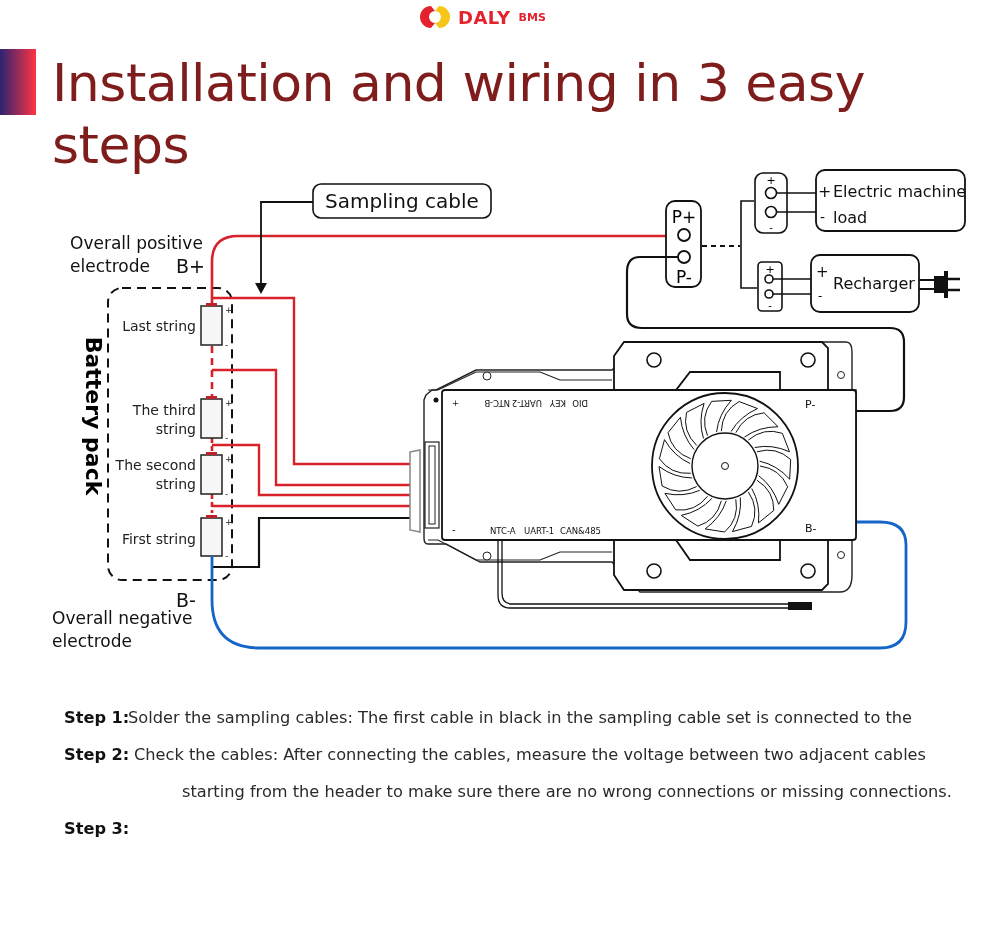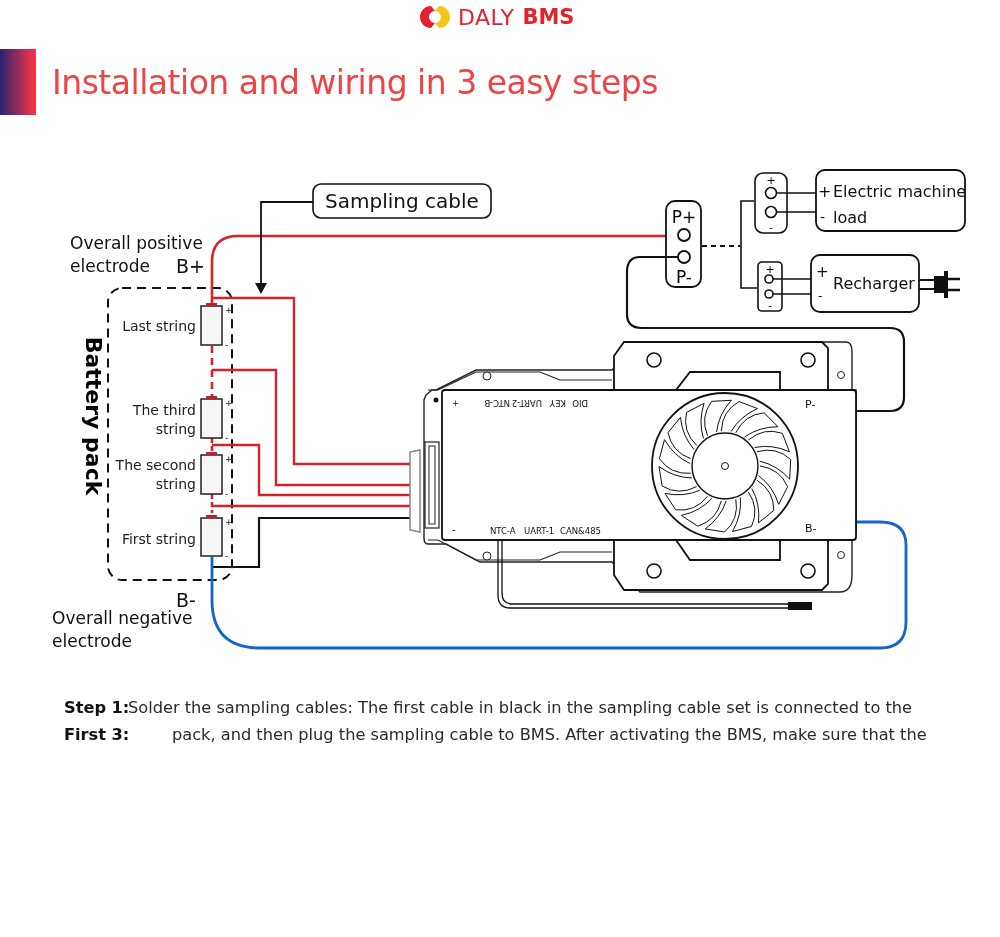--- a/index.html
+++ b/index.html
@@ -1,27 +1,27 @@
 <!DOCTYPE html>
 <html><head>
 <meta charset="utf-8">
 <style>
   html, body { margin: 0; padding: 0; background: #ffffff; }
   body { width: 1000px; height: 937px; position: relative; overflow: hidden; font-family: "DejaVu Sans", sans-serif; color: #111; }
   .logo { position: absolute; left: 418px; top: 2px; height: 30px; display: flex; align-items: center; gap: 6px; }
-  .logo-brand { font-family: "DejaVu Sans", sans-serif; font-weight: normal; font-size: 22px; color: #e4222e; letter-spacing: 0.5px; }
-  .logo-sub { font-family: "DejaVu Sans", sans-serif; font-weight: bold; font-size: 21px; color: #e4222e; margin-left: 2px; }
+  .logo-brand { font-family: "DejaVu Sans", sans-serif; font-weight: bold; font-size: 18px; color: #e4222e; letter-spacing: 0.5px; }
+  .logo-sub { font-family: "DejaVu Sans", sans-serif; font-weight: bold; font-size: 11px; color: #e4222e; margin-left: 2px; }
   .title-bar { position: absolute; left: 0; top: 49px; width: 36px; height: 66px; background: linear-gradient(to right, #2d2370, #ff3344); }
-  .title { position: absolute; left: 52px; top: 52px; font-family: "DejaVu Sans", sans-serif; font-size: 33px; line-height: 62px; color: #ef4444; letter-spacing: -0.5px; }
+  .title { position: absolute; left: 52px; top: 52px; font-family: "DejaVu Sans", sans-serif; font-size: 52px; line-height: 62px; color: #7f1d1d; letter-spacing: -0.5px; }
   svg.diagram { position: absolute; left: 0; top: 160px; }
   svg text { font-family: "DejaVu Sans", sans-serif; }
   .steps { position: absolute; left: 64px; top: 694px; width: 930px; font-family: "DejaVu Sans", sans-serif; font-size: 16.2px; line-height: 27px; color: #2a2a2a; }
   .step { position: relative; padding-left: 108px; }
   .step .label { position: absolute; left: 0; top: 0; font-weight: 600; color: #111; }
-  .step p { margin: 0; white-space: nowrap; }
+  .step p { margin: 10px; white-space: nowrap; }
 </style>
 </head>
 <body>
 
 <div class="logo">
   <svg width="34" height="26" viewBox="0 0 34 26">
     <path d="M13 2 A11 11 0 1 0 13 24 L17 19 A6 6 0 1 1 17 7 Z" fill="#e4222e"></path>
     <path d="M21 24 A11 11 0 1 0 21 2 L17 7 A6 6 0 1 1 17 19 Z" fill="#f5c518"></path>
   </svg>
   <span class="logo-brand">DALY</span>
@@ -211,17 +211,21 @@
 
   <path d="M498 540 L498 595 Q498 608 510 608 L790 608 M502 540 L502 593 Q502 604 512 604 L790 604" fill="none" stroke="#111" stroke-width="1.3"></path>
   <rect x="788" y="602" width="24" height="8" fill="#111"></rect>
 </svg>
 
 <div class="steps">
   <div class="step step1">
     <span class="label">Step 1:</span>
     <p style="margin-left:-44px">Solder the sampling cables: The first cable in black in the sampling cable set is connected to the</p>
   </div>
+  <div class="step step2">
+    <span class="label">Step 2:</span>
+    <p style="margin-left:-38px">Check the cables: After connecting the cables, measure the voltage between two adjacent cables</p>
+    <p>starting from the header to make sure there are no wrong connections or missing connections.</p>
+  </div>
   <div class="step step3">
-    <span class="label">First 3:</span>
-    <p>pack, and then plug the sampling cable to BMS. After activating the BMS, make sure that the</p>
+    <span class="label">Step 3:</span>
   </div>
 </div>
 
 </body></html>

